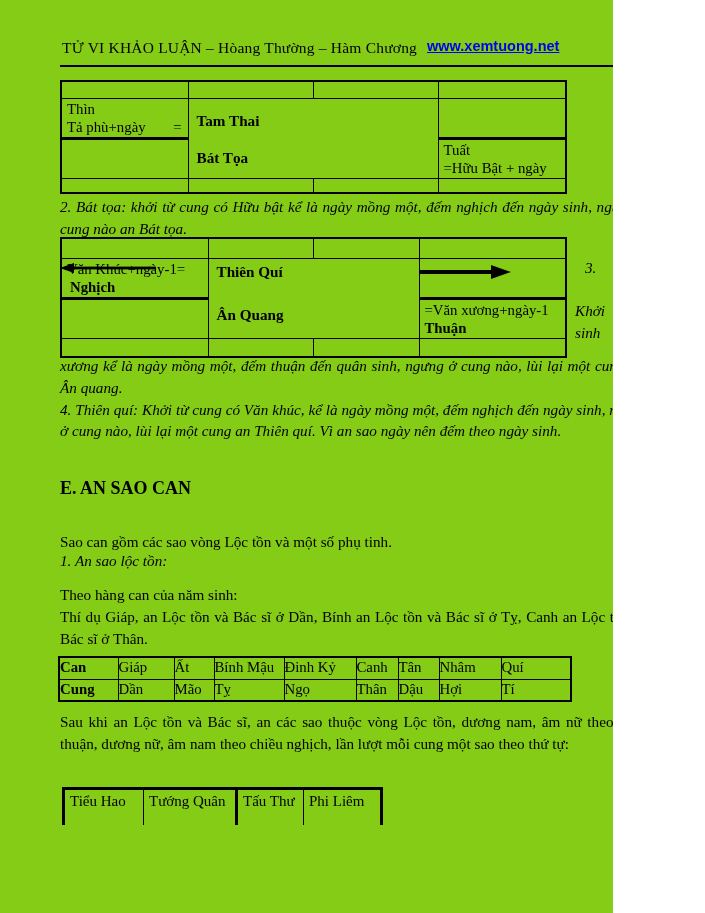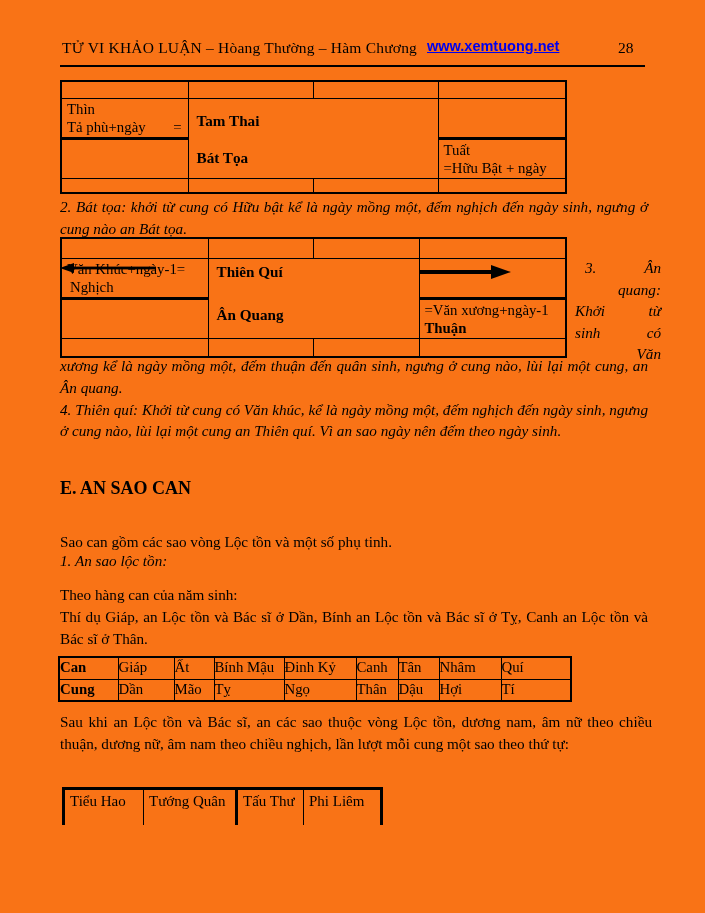--- a/index.html
+++ b/index.html
@@ -1,17 +1,17 @@
 <!DOCTYPE html>
 <html><head>
 <meta charset="utf-8">
 <style>
   html,body { margin:0; padding:0; background:#ffffff; }
   .page {
-    position:relative; width:705px; height:913px; background:#f97316;
+    position:relative; width:613px; height:913px; background:#84cc16;
     font-family:"Liberation Serif", serif; color:#000; overflow:hidden;
   }
   
   .hdr-title { position:absolute; left:62px; top:39px; font-size:15.5px; letter-spacing:.2px; }
   .hdr-link  { position:absolute; left:427px; top:38px; font-family:"Liberation Sans", sans-serif;
                font-weight:bold; font-size:14.5px; text-decoration:underline; cursor:pointer; }
   .hdr-page  { position:absolute; left:618px; top:39px; font-size:15.5px; }
   .hdr-rule  { position:absolute; left:60px; top:65px; width:585px; height:2px; background:#000; }
 
   
@@ -33,21 +33,21 @@
 
   .thin-wrap { padding:1px 6px 0 5px; }
   .eq-row { display:flex; justify-content:space-between; }
 
   .center-cell { position:relative; }
   .center-lab1 { margin:13px 0 0 8px; font-weight:bold; font-size:15.2px; }
   .center-lab2 { margin:19px 0 0 8px; font-weight:bold; font-size:15.2px; }
 
   .strike-wrap { position:relative; padding:1px 4px 0 5px; }
   .strike-arrow { position:absolute; left:-2px; top:3px; }
-  .nghich { font-weight:normal; padding-left:3px; }
+  .nghich { font-weight:bold; padding-left:3px; }
 
   .arrow-cell-wrap { position:relative; height:100%; }
   .right-arrow { position:absolute; left:-1px; top:6px; }
 
   
   .side-note { position:absolute; left:575px; top:257px; width:86px; font-style:italic;
                font-size:15.2px; line-height:21.5px; }
   .sn-j { text-align:justify; text-align-last:justify; }
   .sn-r { text-align:right; }
   .sn-indent { padding-left:10px; }

